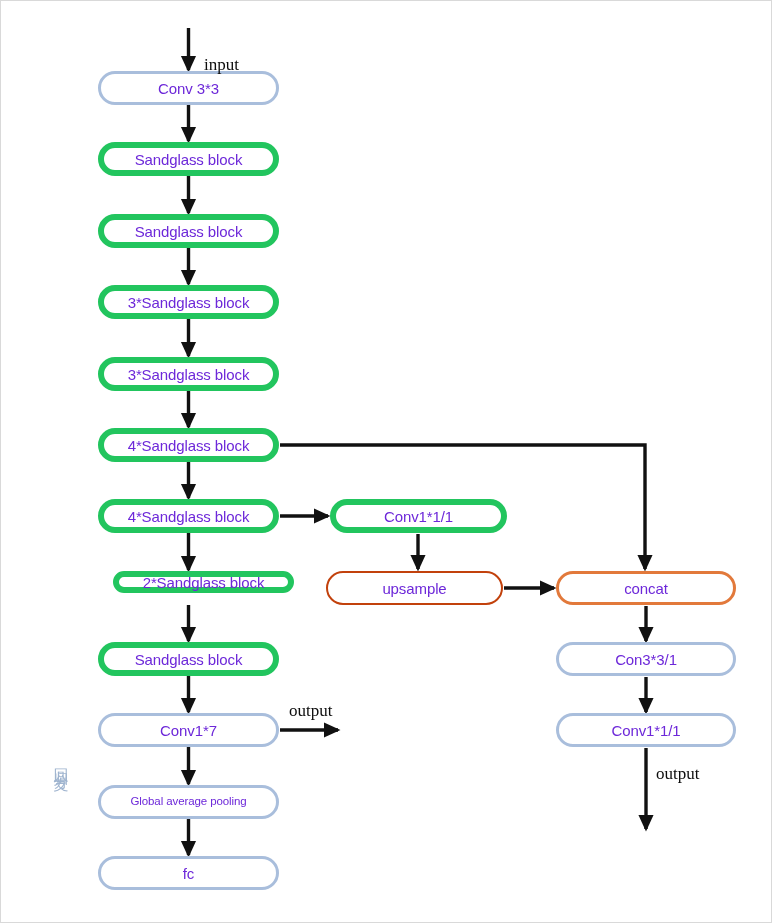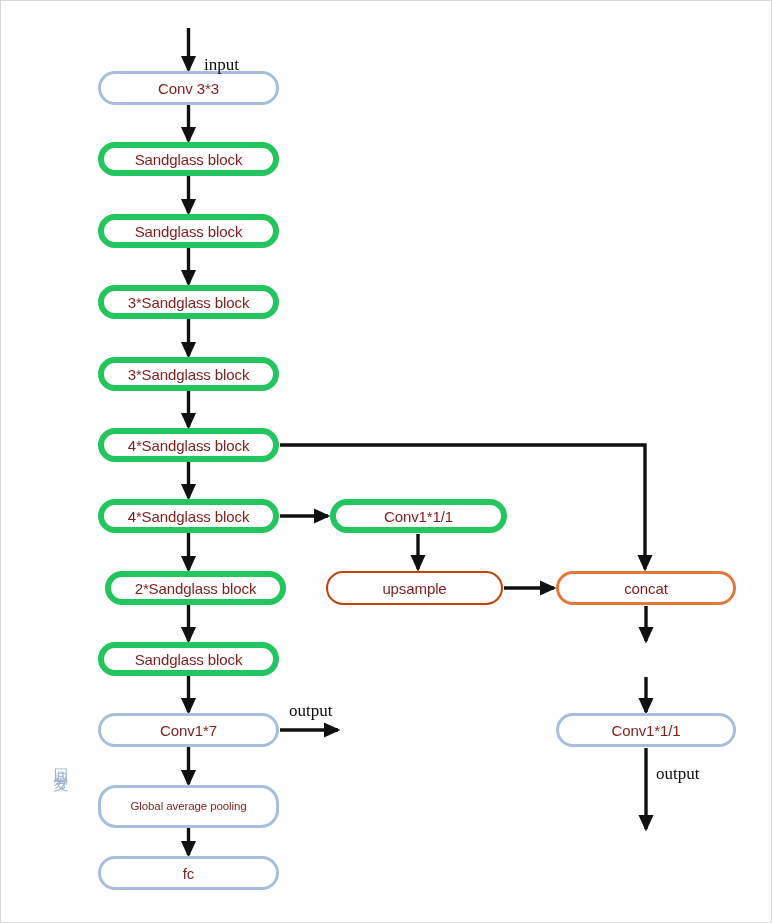--- a/index.html
+++ b/index.html
@@ -28,21 +28,21 @@
   .node {
     position: absolute;
     box-sizing: border-box;
     display: flex;
     align-items: center;
     justify-content: center;
     background: #ffffff;
     border-radius: 18px;
     font-family: "Liberation Sans", sans-serif;
     font-size: 15px;
-    color: #7f1d1d;
+    color: #6d28d9;
     line-height: 1;
     letter-spacing: -0.1px;
     white-space: nowrap;
   }
   .node.blue   { border: 3px solid #a9bedc; }
   .node.yellow { border: 6px solid #22c55e; }
   .node.green  { border: 2px solid #c2410c; }
   .node.orange { border: 3px solid #e2793b; }
   .node.small  { font-size: 11.5px; }
 
@@ -118,45 +118,48 @@
   </div>
   <div class="node yellow" style="left:97px; top:356px; width:181px; height:34px;">
     <span>3*Sandglass block</span>
   </div>
   <div class="node yellow" style="left:97px; top:427px; width:181px; height:34px;">
     <span>4*Sandglass block</span>
   </div>
   <div class="node yellow" style="left:97px; top:498px; width:181px; height:34px;">
     <span>4*Sandglass block</span>
   </div>
-  <div class="node yellow" style="left:104px; top:570px; width:181px; height:34px;">
+  <div class="node yellow" style="left:112px; top:570px; width:181px; height:22px;">
     <span>2*Sandglass block</span>
   </div>
   <div class="node yellow" style="left:97px; top:641px; width:181px; height:34px;">
     <span>Sandglass block</span>
   </div>
   <div class="node blue" style="left:97px; top:712px; width:181px; height:34px;">
     <span>Conv1*7</span>
   </div>
-  <div class="node blue small" style="left:97px; top:784px; width:181px; height:43px;">
+  <div class="node blue small" style="left:97px; top:784px; width:181px; height:34px;">
     <span>Global average pooling</span>
   </div>
   <div class="node blue" style="left:97px; top:855px; width:181px; height:34px;">
     <span>fc</span>
   </div>
 
   <div class="node yellow" style="left:329px; top:498px; width:177px; height:34px;">
     <span>Conv1*1/1</span>
   </div>
   <div class="node green" style="left:325px; top:570px; width:177px; height:34px;">
     <span>upsample</span>
   </div>
   <div class="node orange" style="left:555px; top:570px; width:180px; height:34px;">
     <span>concat</span>
   </div>
+  <div class="node blue" style="left:555px; top:641px; width:180px; height:34px;">
+    <span>Con3*3/1</span>
+  </div>
   <div class="node blue" style="left:555px; top:712px; width:180px; height:34px;">
     <span>Conv1*1/1</span>
   </div>
 
   <div class="edge-label" style="left:203px; top:34px;margin-top:20px;">input</div>
   <div class="edge-label" style="left:288px; top:700px;">output</div>
   <div class="edge-label" style="left:655px; top:763px;">output</div>
 
   <div class="vlabel" style="left:52px; top:755px;">回归分支</div>
 

